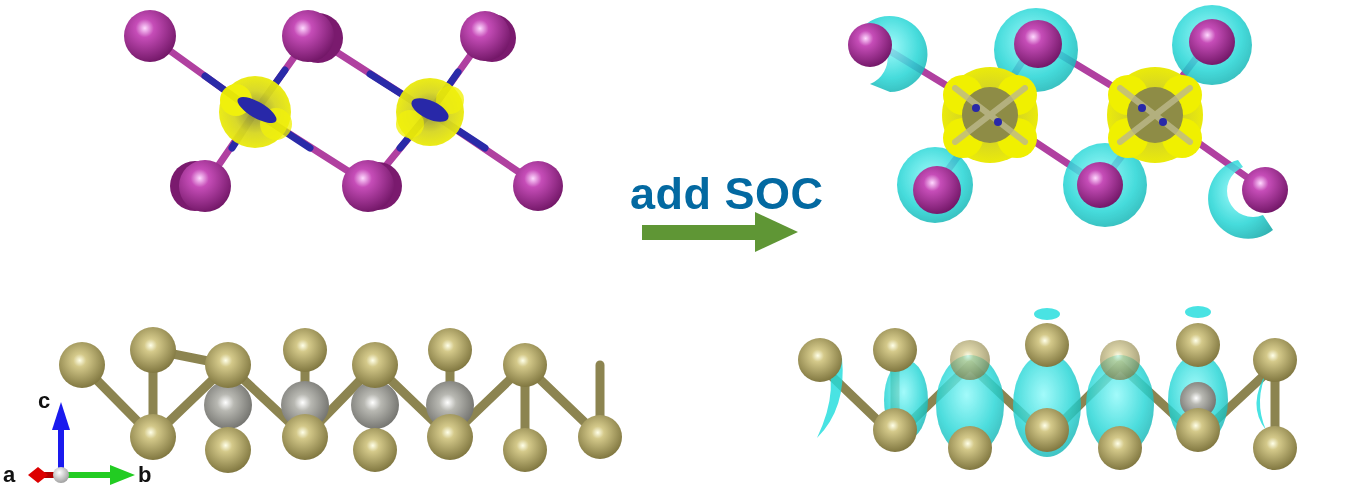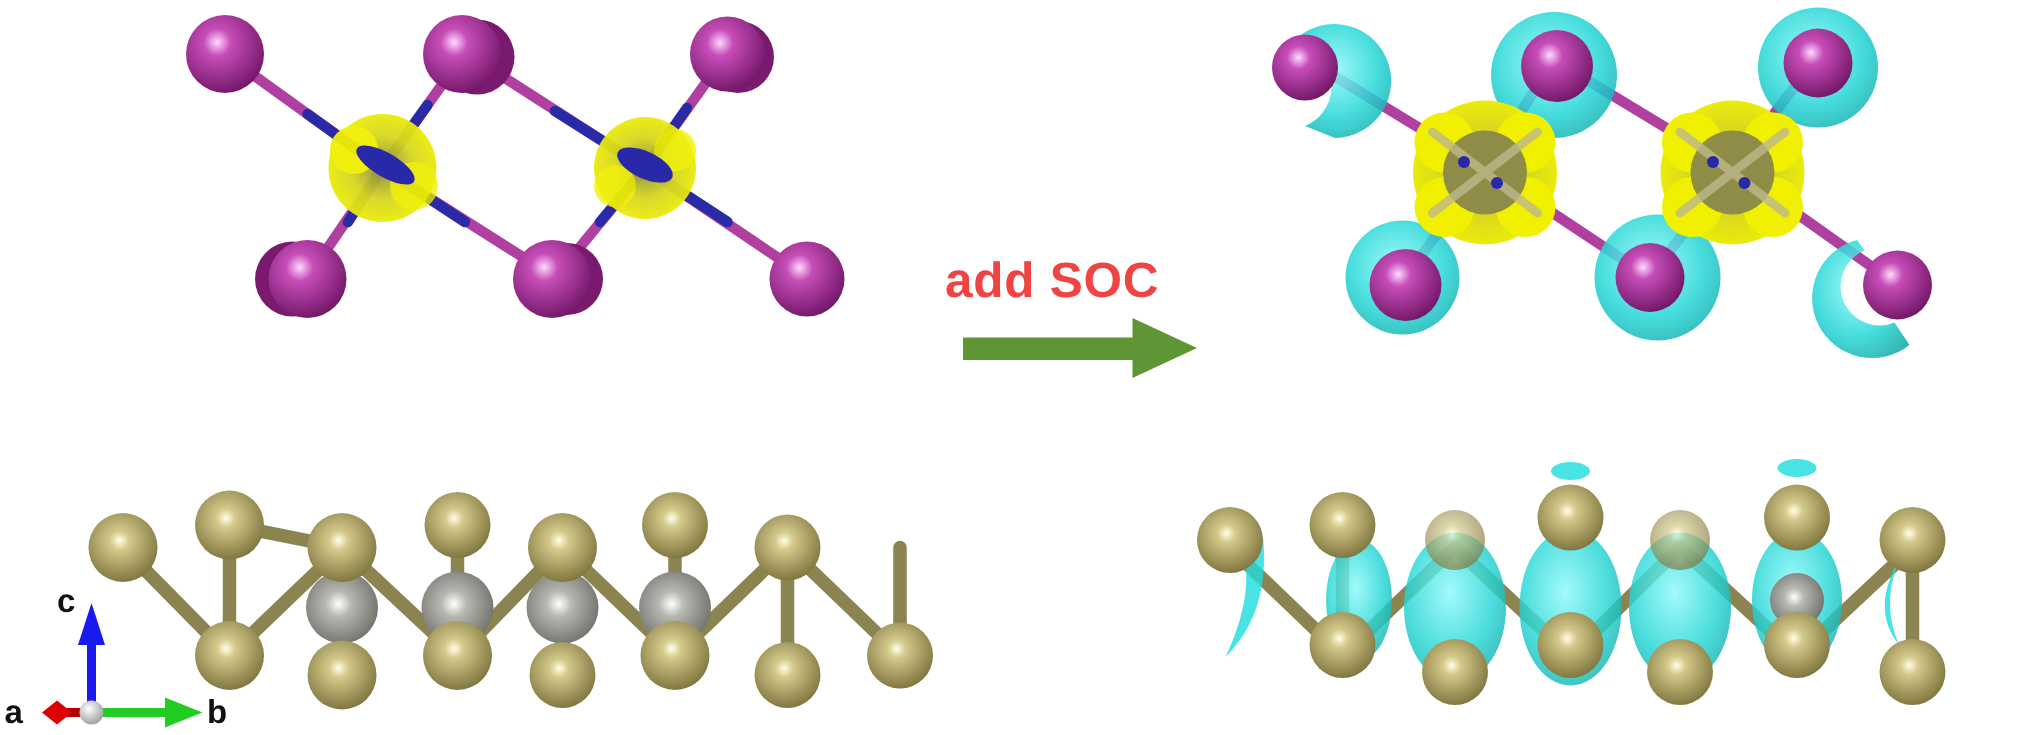--- a/index.html
+++ b/index.html
@@ -1,20 +1,20 @@
 <!DOCTYPE html>
 <html><head>
 <meta charset="utf-8">
 <style>
   html, body { margin: 0; padding: 0; background: #ffffff; }
   body { width: 1350px; height: 490px; position: relative; overflow: hidden;
          font-family: "Liberation Sans", sans-serif; }
   svg { display: block; }
-  .label-soc { position: absolute; left: 630px; top: 168px; font-size: 33px; font-weight: bold;
-               color: #ef4444; letter-spacing: 0.5px; }
+  .label-soc { position: absolute; left: 630px; top: 168px; font-size: 45px; font-weight: bold;
+               color: #0369a1; letter-spacing: 0.5px; }
   .axis-label { position: absolute; font-size: 22px; font-weight: bold; color: #111; }
 </style>
 </head>
 <body>
 
 <svg width="1350" height="490" viewBox="0 0 1350 490" style="position:absolute;left:0;top:0">
   <defs>
     <radialGradient id="gI" cx="0.4" cy="0.35" r="0.7">
       <stop offset="0" stop-color="#ffd9ff"></stop>
       <stop offset="0.25" stop-color="#c64db8"></stop>

